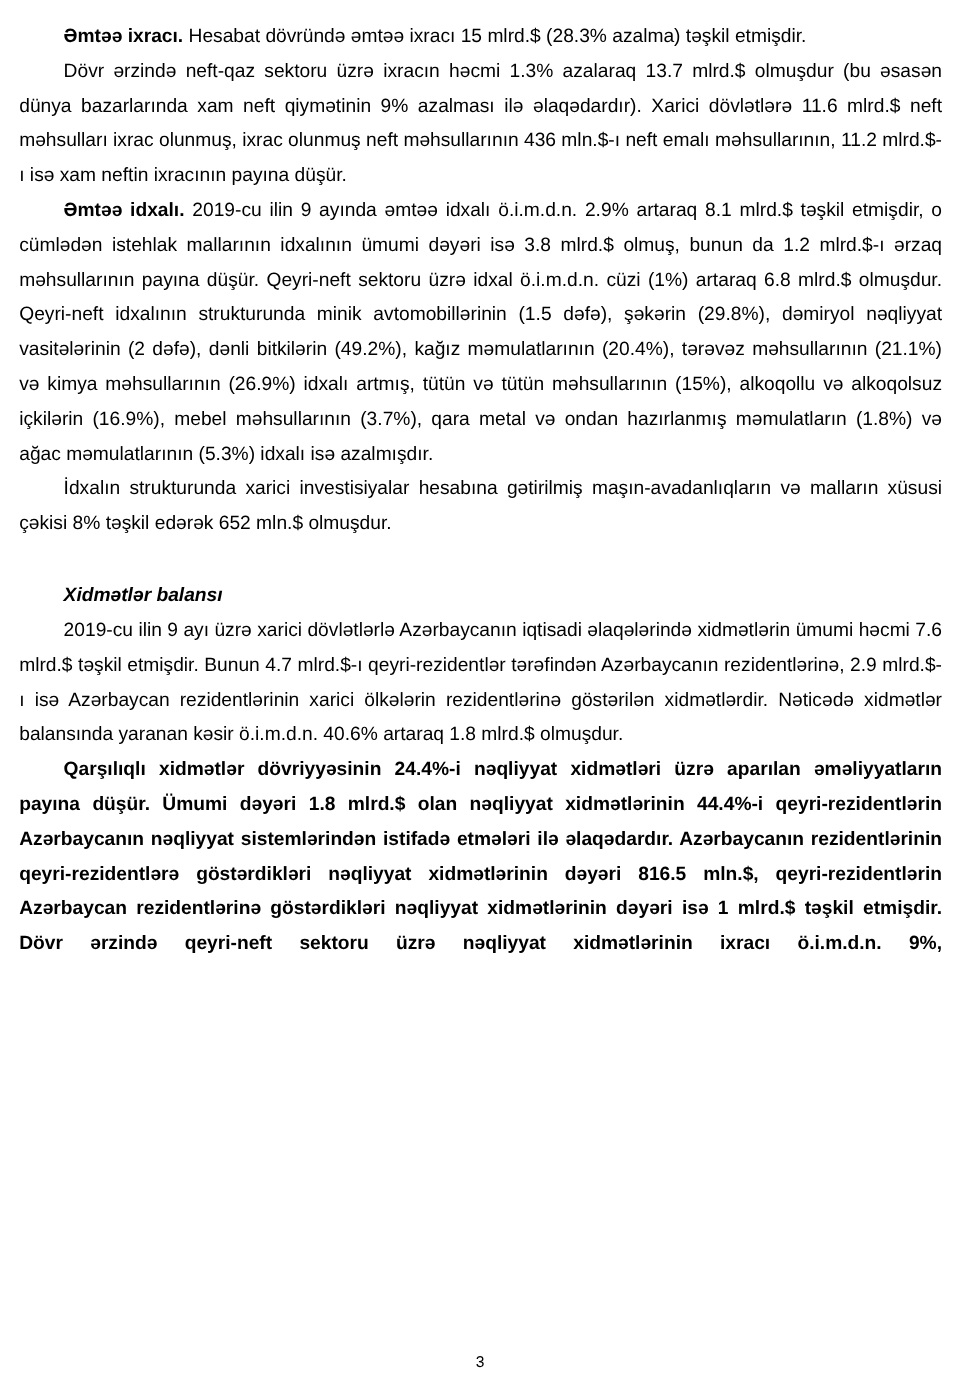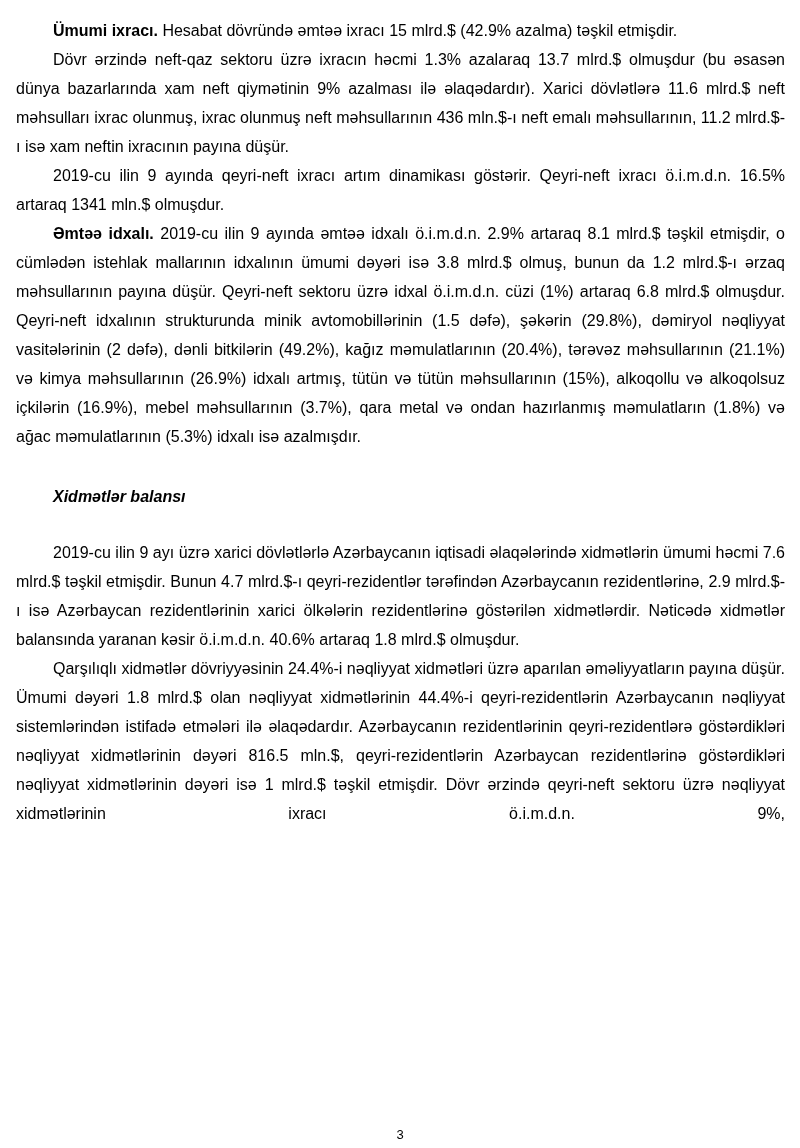--- a/index.html
+++ b/index.html
@@ -23,46 +23,45 @@
     text-align: justify;
     text-indent: 37px;
   }
   .space-before { }
   .lead { font-weight: bold; }
   .section-heading {
     font-weight: bold;
     font-style: italic;
     text-indent: 37px;
     margin-top: 31px;
-    margin-bottom: 27px;
   }
-  .justify-last { text-align-last: justify; }
+  .justify-last { text-align-last: justify; font-weight: bold; }
   .page-number {
     position: absolute;
     bottom: 5px;
     left: 0;
     right: 0;
     text-align: center;
     font-size: 13px;
     line-height: 16px;
   }
 </style>
 </head>
 <body>
 
 <div class="page">
 
-  <p class="para"><span class="lead">Ümumi ixracı.</span><span> Hesabat dövründə əmtəə ixracı 15 mlrd.$ (42.9% azalma) təşkil etmişdir.</span></p>
+  <p class="para"><span class="lead">Əmtəə ixracı.</span><span> Hesabat dövründə əmtəə ixracı 15 mlrd.$ (28.3% azalma) təşkil etmişdir.</span></p>
 
   <p class="para">Dövr ərzində neft-qaz sektoru üzrə ixracın həcmi 1.3% azalaraq 13.7 mlrd.$ olmuşdur (bu əsasən dünya bazarlarında xam neft qiymətinin 9% azalması ilə əlaqədardır). Xarici dövlətlərə 11.6 mlrd.$ neft məhsulları ixrac olunmuş, ixrac olunmuş neft məhsullarının 436 mln.$-ı neft emalı məhsullarının, 11.2 mlrd.$-ı isə xam neftin ixracının payına düşür.</p>
 
-  <p class="para">2019-cu ilin 9 ayında qeyri-neft ixracı artım dinamikası göstərir. Qeyri-neft ixracı ö.i.m.d.n. 16.5% artaraq 1341 mln.$ olmuşdur.</p>
 
   <p class="para space-before"><span class="lead">Əmtəə idxalı.</span><span> 2019-cu ilin 9 ayında əmtəə idxalı ö.i.m.d.n. 2.9% artaraq 8.1 mlrd.$ təşkil etmişdir, o cümlədən istehlak mallarının idxalının ümumi dəyəri isə 3.8 mlrd.$ olmuş, bunun da 1.2 mlrd.$-ı ərzaq məhsullarının payına düşür. Qeyri-neft sektoru üzrə idxal ö.i.m.d.n. cüzi (1%) artaraq 6.8 mlrd.$ olmuşdur. Qeyri-neft idxalının strukturunda minik avtomobillərinin (1.5 dəfə), şəkərin (29.8%), dəmiryol nəqliyyat vasitələrinin (2 dəfə), dənli bitkilərin (49.2%), kağız məmulatlarının (20.4%), tərəvəz məhsullarının (21.1%) və kimya məhsullarının (26.9%) idxalı artmış, tütün və tütün məhsullarının (15%), alkoqollu və alkoqolsuz içkilərin (16.9%), mebel məhsullarının (3.7%), qara metal və ondan hazırlanmış məmulatların (1.8%) və ağac məmulatlarının (5.3%) idxalı isə azalmışdır.</span></p>
 
+  <p class="para">İdxalın strukturunda xarici investisiyalar hesabına gətirilmiş maşın-avadanlıqların və malların xüsusi çəkisi 8% təşkil edərək 652 mln.$ olmuşdur.</p>
 
   <p class="section-heading">Xidmətlər balansı</p>
 
   <p class="para">2019-cu ilin 9 ayı üzrə xarici dövlətlərlə Azərbaycanın iqtisadi əlaqələrində xidmətlərin ümumi həcmi 7.6 mlrd.$ təşkil etmişdir. Bunun 4.7 mlrd.$-ı qeyri-rezidentlər tərəfindən Azərbaycanın rezidentlərinə, 2.9 mlrd.$-ı isə Azərbaycan rezidentlərinin xarici ölkələrin rezidentlərinə göstərilən xidmətlərdir. Nəticədə xidmətlər balansında yaranan kəsir ö.i.m.d.n. 40.6% artaraq 1.8 mlrd.$ olmuşdur.</p>
 
 
   <p class="para justify-last">Qarşılıqlı xidmətlər dövriyyəsinin 24.4%-i nəqliyyat xidmətləri üzrə aparılan əməliyyatların payına düşür. Ümumi dəyəri 1.8 mlrd.$ olan nəqliyyat xidmətlərinin 44.4%-i qeyri-rezidentlərin Azərbaycanın nəqliyyat sistemlərindən istifadə etmələri ilə əlaqədardır. Azərbaycanın rezidentlərinin qeyri-rezidentlərə göstərdikləri nəqliyyat xidmətlərinin dəyəri 816.5 mln.$, qeyri-rezidentlərin Azərbaycan rezidentlərinə göstərdikləri nəqliyyat xidmətlərinin dəyəri isə 1 mlrd.$ təşkil etmişdir. Dövr ərzində qeyri-neft sektoru üzrə nəqliyyat xidmətlərinin ixracı ö.i.m.d.n. 9%,</p>
 
   <div class="page-number">3</div>
 

